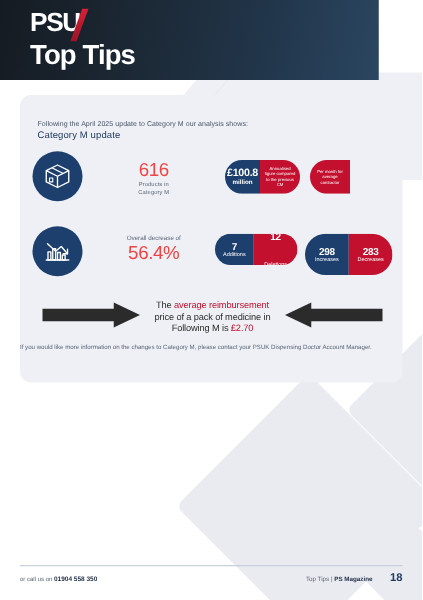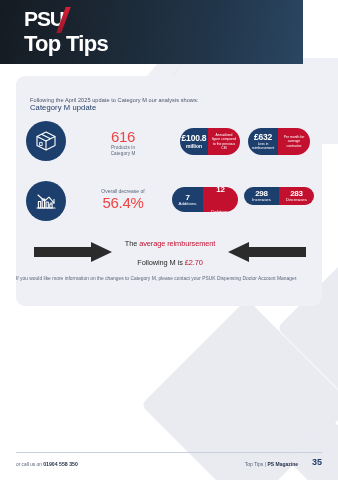--- a/index.html
+++ b/index.html
@@ -90,21 +90,21 @@
   .pill-1008 { left: 180px; top: 128px; width: 60px; }
   .pill-1008 .navy { width: 28px; }
   .pill-1008 .red  { width: 32px; }
   .pill-632 { left: 248px; top: 128px; width: 62px; }
   .pill-632 .navy { width: 30px; }
   .pill-632 .red  { width: 32px; }
 
   .pill-addel { left: 172px; top: 187px; width: 66px; height: 25px; }
   .pill-addel .navy { width: 31px; }
   .pill-addel .red  { width: 35px; gap: 16px; }
-  .pill-incdec { left: 244px; top: 187px; width: 70px; height: 18px; }
+  .pill-incdec { left: 244px; top: 187px; width: 70px; height: 33px; }
   .pill-incdec .navy { width: 35px; }
   .pill-incdec .red  { width: 35px; }
   .pill-addel .num, .pill-incdec .num { font-size: 8px; }
   .pill-addel .sub, .pill-incdec .sub { font-size: 4.4px; }
 
   
   .arrow-band { position: absolute; left: 16px; top: 232px; width: 306px; height: 40px; }
   .arrow { position: absolute; top: 10px; height: 20px; }
   .arrow-left { left: 18px; width: 78px; }
   .arrow-right { left: 212px; width: 78px; }
@@ -202,24 +202,20 @@
     <div class="half navy">
       <div class="num">£100.8</div>
       <div class="unit">million</div>
     </div>
     <div class="half red">
       <div class="cap">Annualised figure compared to the previous CM</div>
     </div>
   </div>
 
   <div class="pill pill-632" style="z-index:4">
-    <div class="half navy">
-      <div class="num">£632</div>
-      <div class="cap">Less in reimbursement</div>
-    </div>
     <div class="half red">
       <div class="cap">Per month for average contractor</div>
     </div>
   </div>
 
   <div class="pill pill-addel" style="z-index:4">
     <div class="half navy">
       <div class="num">7</div>
       <div class="sub">Additions</div>
     </div>
@@ -244,29 +240,29 @@
     <div class="arrow arrow-left">
       <div class="shaft"></div>
         <div class="head"></div>
     </div>
     <div class="arrow arrow-right">
       <div class="shaft"></div>
         <div class="head"></div>
     </div>
     <div class="arrow-text">
       <span>The </span><span class="hl">average reimbursement</span><br>
-      <br>
+      <span>price of a pack of medicine in</span><br>
       <span>Following M is </span><span class="hl">£2.70</span>
     </div>
   </div>
 
   <div class="card-foot" style="z-index:4">If you would like more information on the changes to Category M, please contact your PSUK Dispensing Doctor Account Manager.</div>
 
   <div class="foot-rule"></div>
   <div class="foot-left">
     <span>or call us on </span><b>01904 558 350</b>
   </div>
   <div class="foot-right">
     <span>Top Tips</span><span> | </span><b>PS Magazine</b>
   </div>
-  <div class="foot-page">35</div>
+  <div class="foot-page">18</div>
 
 </div>
 
 </body></html>

